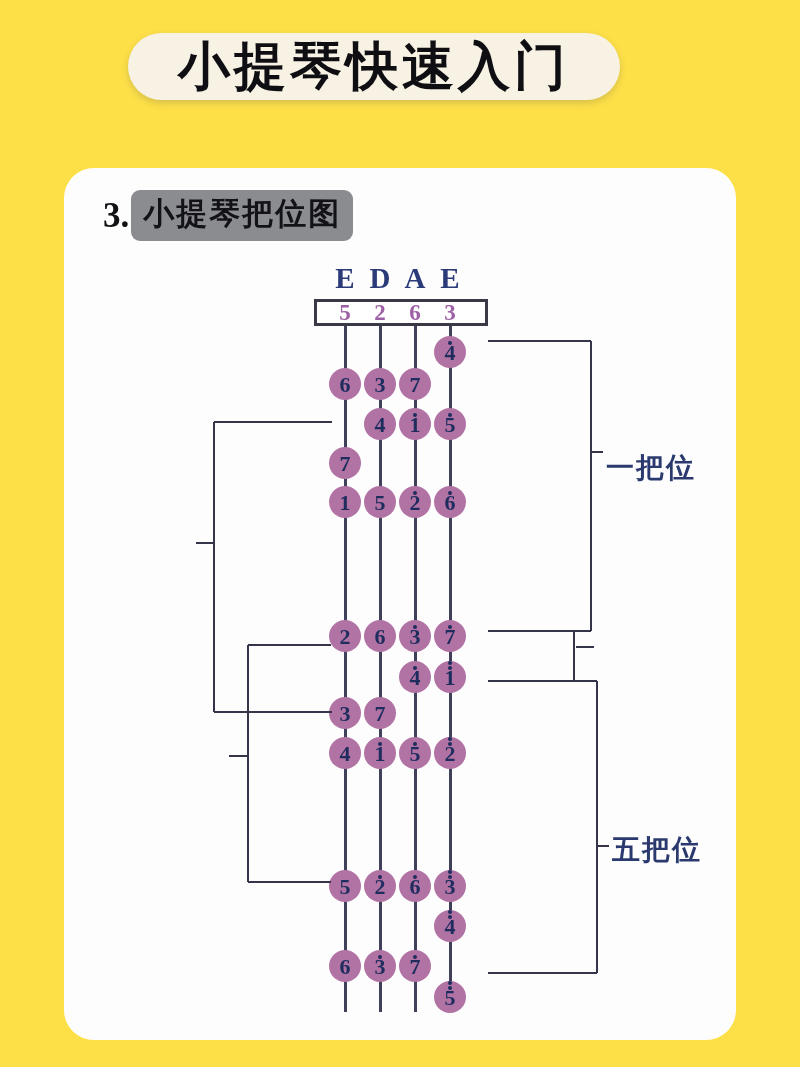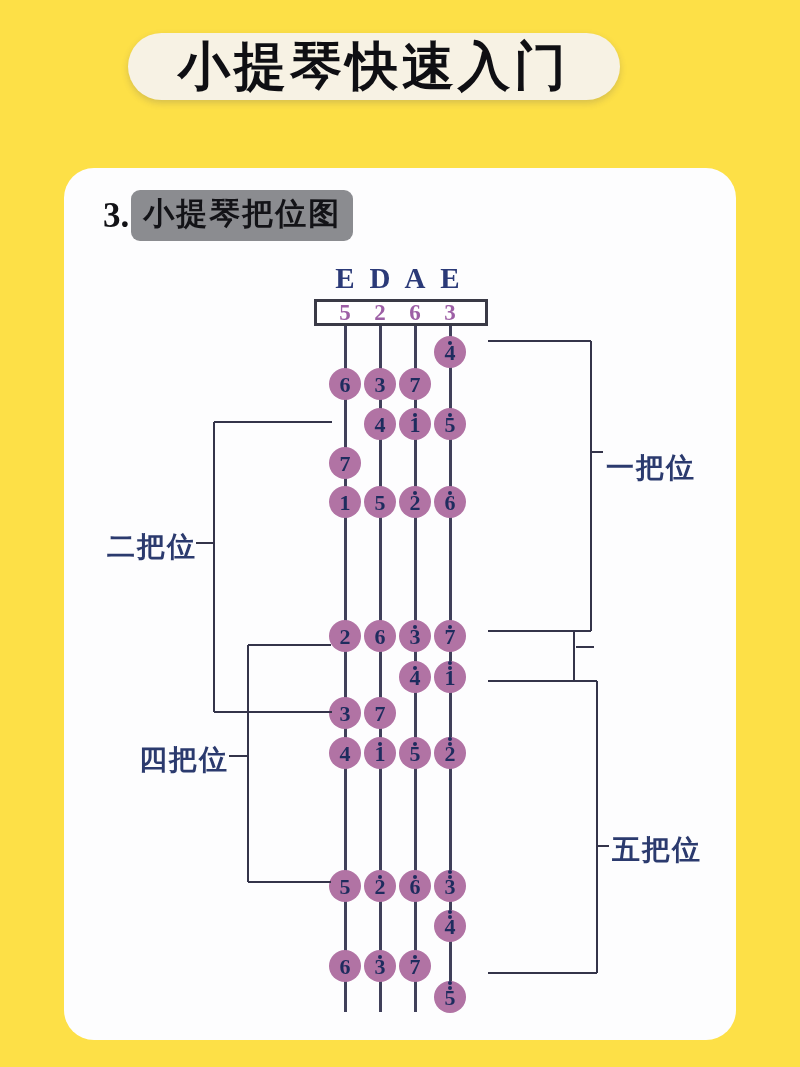--- a/index.html
+++ b/index.html
@@ -240,29 +240,27 @@
       </div>
       <div class="bline" style="left: 488px; top: 340px; width: 103px; height: 2px;"></div>
       <div class="bline" style="left: 590px; top: 341px; width: 2px; height: 290px;"></div>
       <div class="bline" style="left: 488px; top: 630px; width: 103px; height: 2px;"></div>
       <div class="bline" style="left: 591px; top: 451px; width: 12px; height: 2px;"></div>
       <div class="pos-label" style="left: 606px; top: 437px; margin-top: 12px;">一把位</div>
       <div class="bline" style="left: 214px; top: 421px; width: 118px; height: 2px;"></div>
       <div class="bline" style="left: 213px; top: 422px; width: 2px; height: 290px;"></div>
       <div class="bline" style="left: 214px; top: 711px; width: 118px; height: 2px;"></div>
       <div class="bline" style="left: 196px; top: 542px; width: 18px; height: 2px;"></div>
-      <div class="pos-label" style="left: 107px; top: 528px;">二把位</div>
       <div class="bline" style="left: 488px; top: 680px; width: 86px; height: 2px;"></div>
       <div class="bline" style="left: 573px; top: 631px; width: 2px; height: 50px;"></div>
       <div class="bline" style="left: 576px; top: 646px; width: 18px; height: 2px;"></div>
       <div class="bline" style="left: 248px; top: 644px; width: 83px; height: 2px;"></div>
       <div class="bline" style="left: 247px; top: 645px; width: 2px; height: 237px;"></div>
       <div class="bline" style="left: 248px; top: 881px; width: 83px; height: 2px;"></div>
       <div class="bline" style="left: 229px; top: 755px; width: 19px; height: 2px;"></div>
-      <div class="pos-label" style="left: 139px; top: 741px;">四把位</div>
       <div class="bline" style="left: 488px; top: 680px; width: 109px; height: 2px;"></div>
       <div class="bline" style="left: 596px; top: 681px; width: 2px; height: 292px;"></div>
       <div class="bline" style="left: 488px; top: 972px; width: 109px; height: 2px;"></div>
       <div class="bline" style="left: 597px; top: 845px; width: 12px; height: 2px;"></div>
       <div class="pos-label" style="left: 612px; top: 831px;">五把位</div>
     </div>
 
 
 </div>
 

